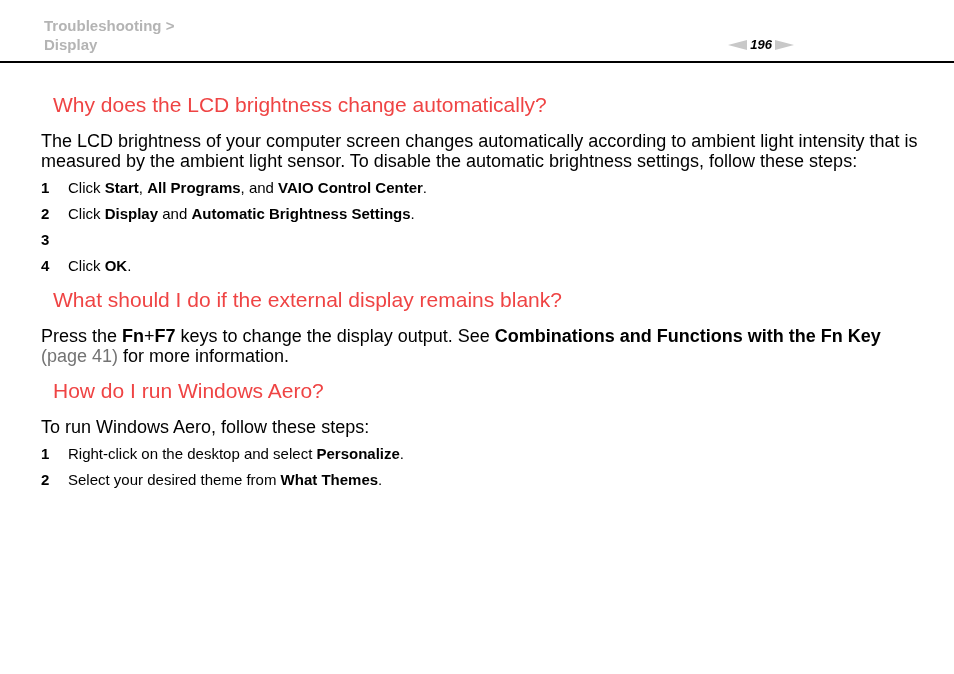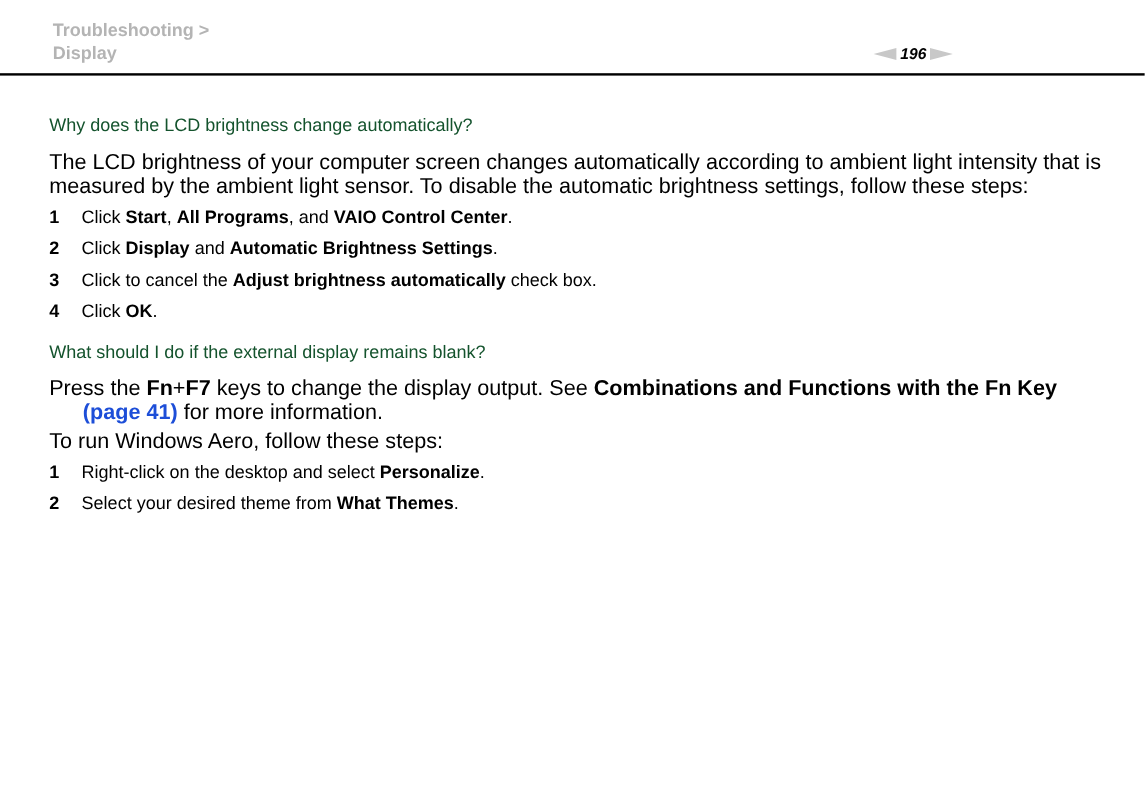--- a/index.html
+++ b/index.html
@@ -66,24 +66,24 @@
       font-style: italic;
       color: #000000;
     }
     .content {
       position: absolute;
       left: 41px;
       top: 90px;
       width: 880px;
     }
     h2 {
-      margin: 0;
+      margin: 12px;
       font-weight: normal;
-      font-size: 15px;
-      color: #14532d;
+      font-size: 21px;
+      color: #ef4444;
       line-height: 30px;
     }
     p {
       margin: 0;
       font-size: 18px;
       line-height: 19.5px;
     }
     .steps {
       margin: 0;
       padding: 0;
@@ -95,24 +95,23 @@
       line-height: 19.5px;
       margin-top: 6.5px;
     }
     .step-num {
       width: 27px;
       font-weight: bold;
       flex: none;
     }
     b { font-weight: bold; }
     .link {
-      color: #1d4ed8;
-      font-weight: bold;
+      color: #737373;
+      font-weight: normal;
       text-decoration: none;
-      margin-left: 28px;
     }
     .sec1-title { margin-top: 0; }
     .sec1-body { margin-top: 6px; }
     .sec2-title { margin-top: 10px; }
     .sec2-body { margin-top: 5px; }
     .sec3-title { margin-top: 10px; }
     .sec3-body { margin-top: 5px; }
     .sec3-footer { margin-top: 6.5px; }
   </style>
 </head>
@@ -140,35 +139,35 @@
       <li>
         <span class="step-num">1</span>
         <span><span>Click </span><b>Start</b><span>, </span><b>All Programs</b><span>, and </span><b>VAIO Control Center</b><span>.</span></span>
       </li>
       <li>
         <span class="step-num">2</span>
         <span><span>Click </span><b>Display</b><span> and </span><b>Automatic Brightness Settings</b><span>.</span></span>
       </li>
       <li>
         <span class="step-num">3</span>
-        <span><span>Click to cancel the </span><b>Adjust brightness automatically</b><span> check box.</span></span>
       </li>
       <li>
         <span class="step-num">4</span>
         <span><span>Click </span><b>OK</b><span>.</span></span>
       </li>
     </ul>
   </section>
 
   <section>
     <h2 class="sec2-title">What should I do if the external display remains blank?</h2>
     <p class="sec2-body"><span>Press the </span><b>Fn</b><span>+</span><b>F7</b><span> keys to change the display output. See </span><b>Combinations and Functions with the Fn Key</b><span> </span><a class="link">(page 41)</a><span> for more information.</span></p>
   </section>
 
   <section>
+    <h2 class="sec3-title">How do I run Windows Aero?</h2>
     <p class="sec3-body">To run Windows Aero, follow these steps:</p>
     <ul class="steps">
       <li>
         <span class="step-num">1</span>
         <span><span>Right-click on the desktop and select </span><b>Personalize</b><span>.</span></span>
       </li>
       <li>
         <span class="step-num">2</span>
         <span><span>Select your desired theme from </span><b>What Themes</b><span>.</span></span>
       </li>

